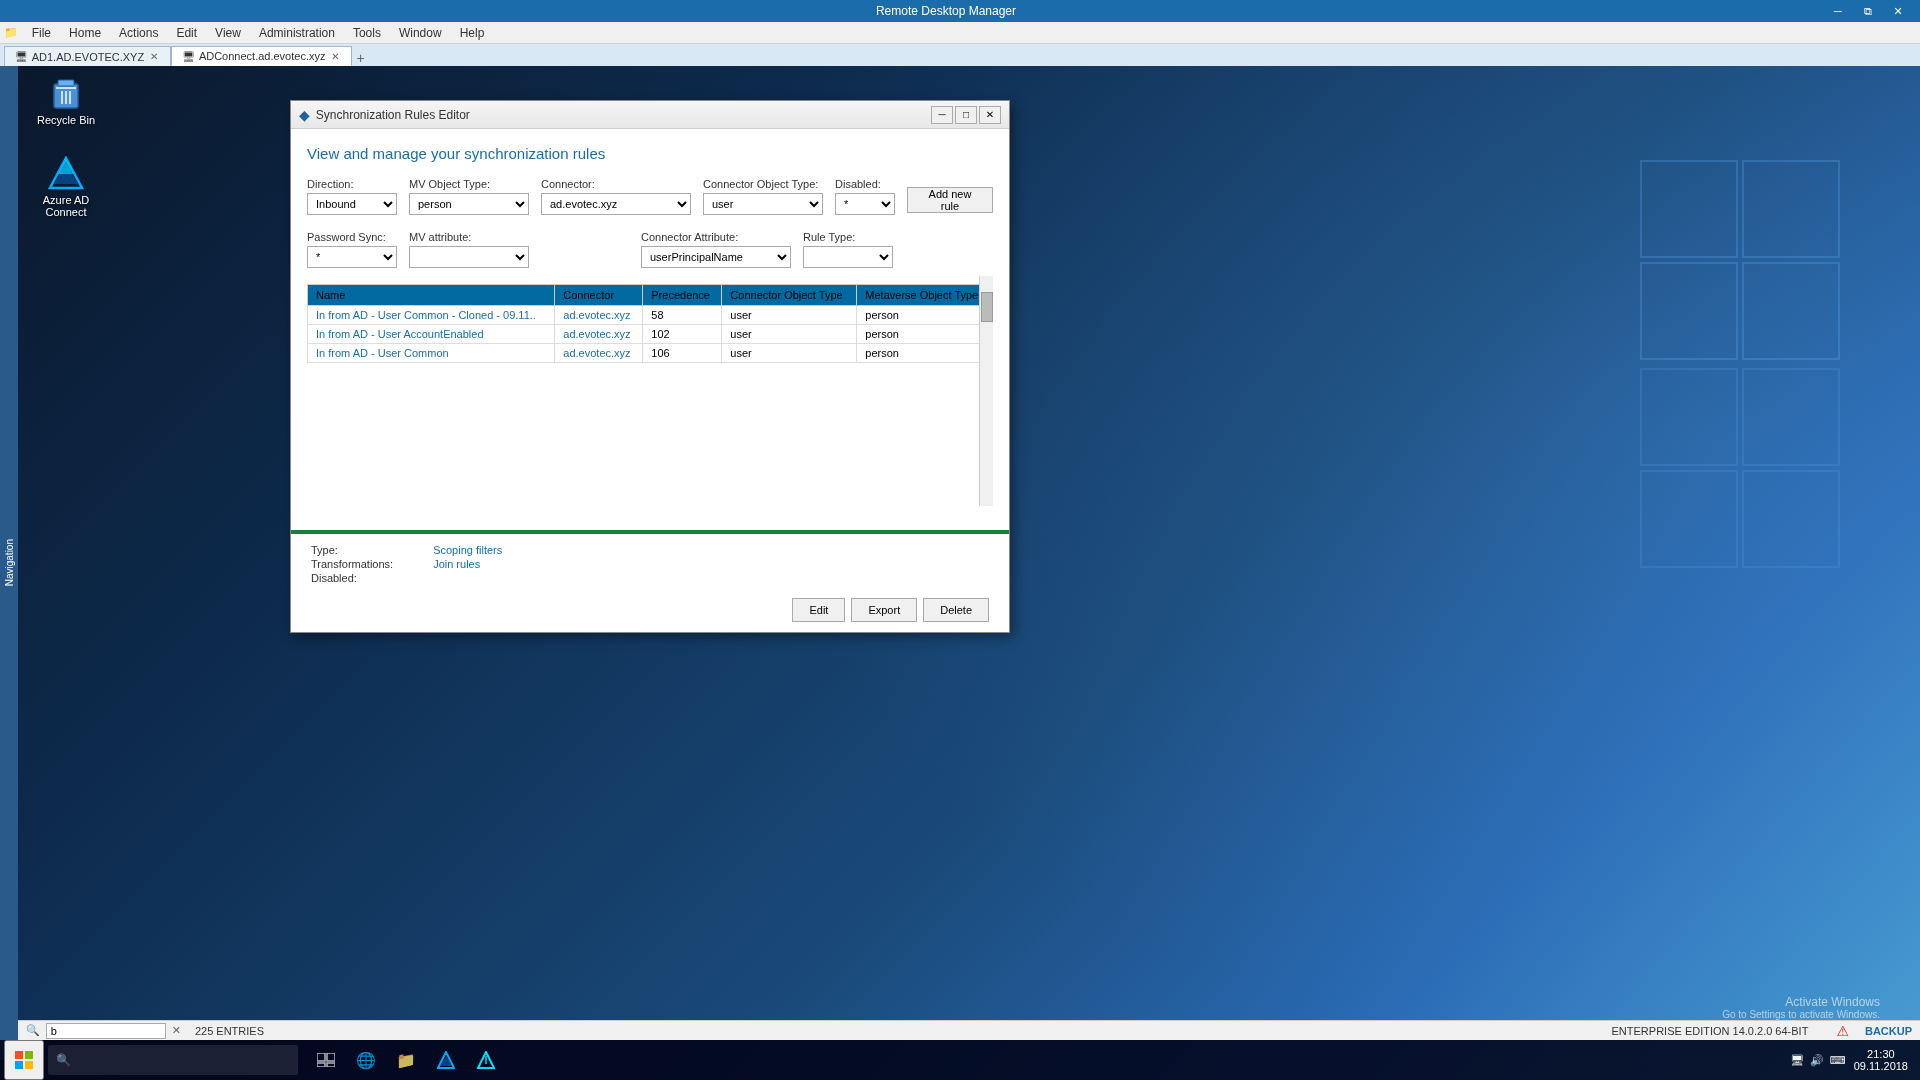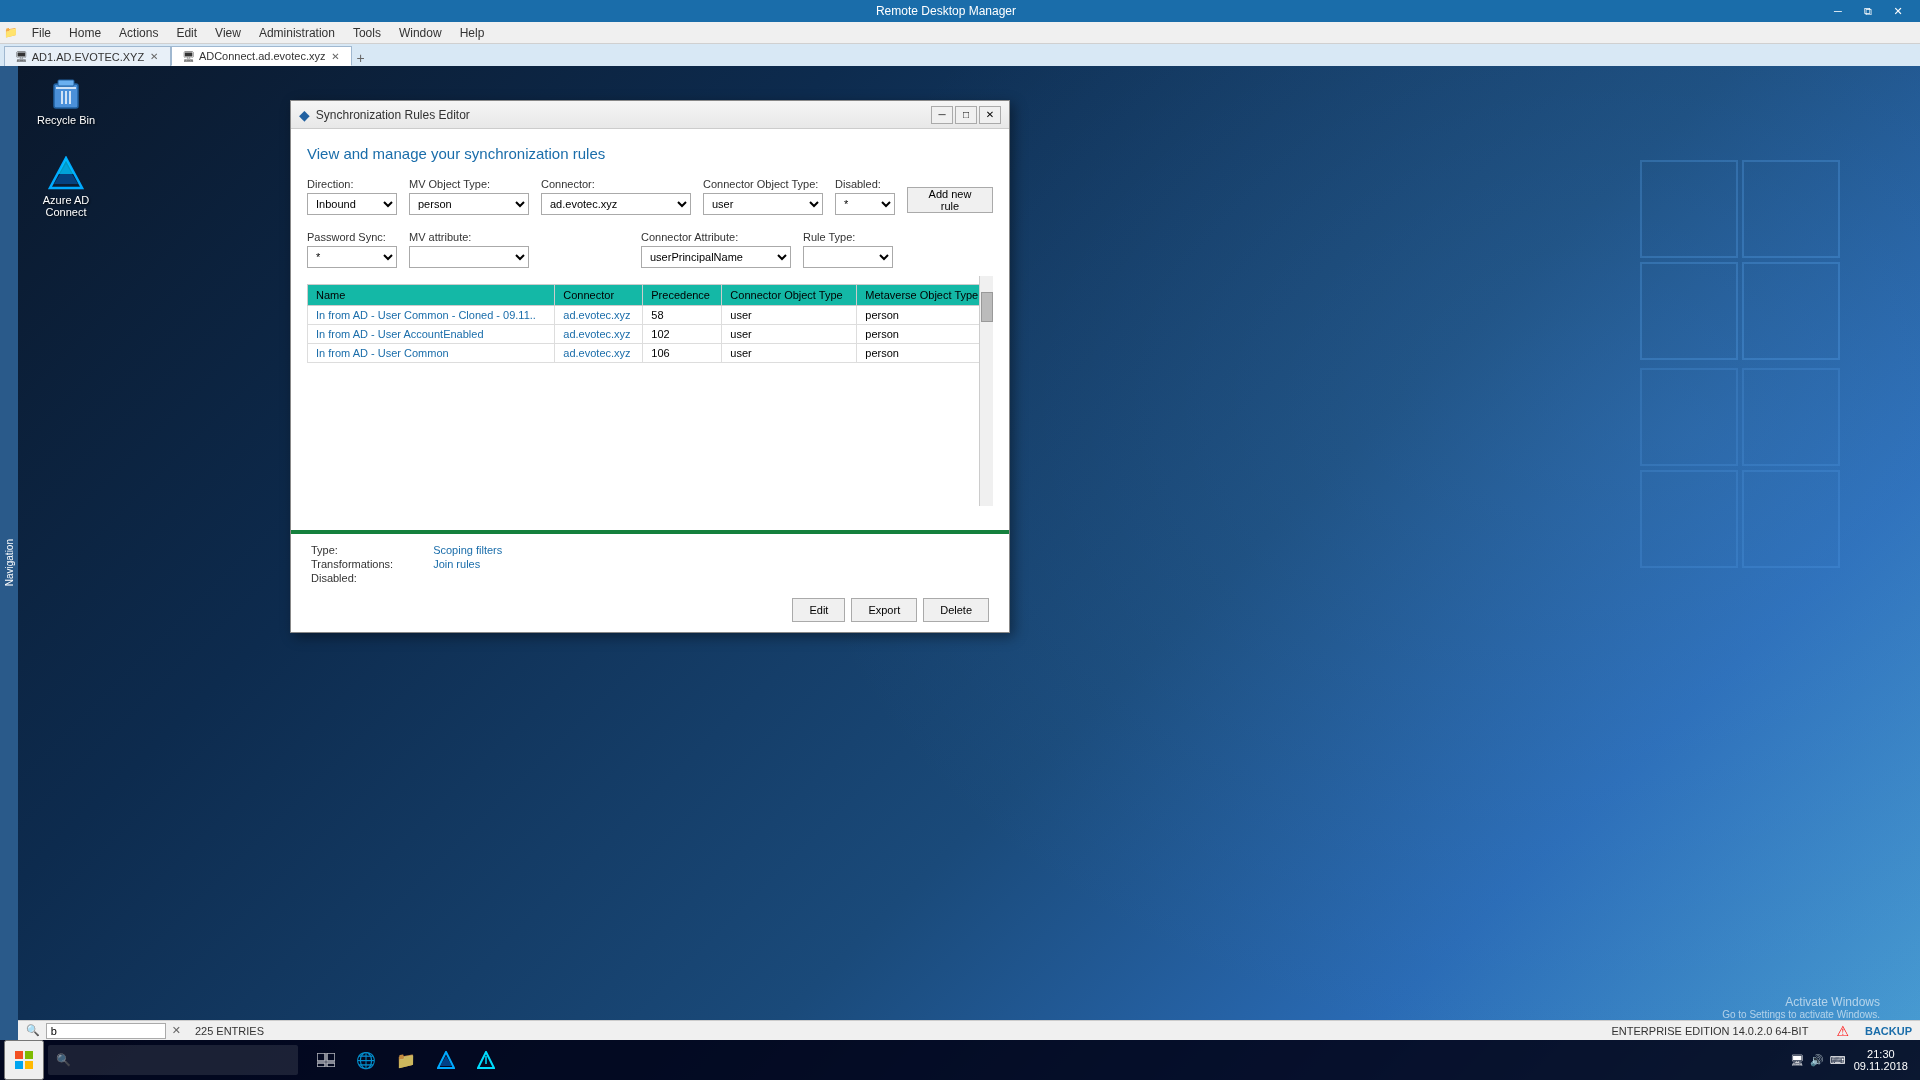--- a/index.html
+++ b/index.html
@@ -313,21 +313,21 @@
 
     
     .rules-table {
       width: 100%;
       border-collapse: collapse;
       font-size: 11px;
       border: 1px solid #ccc;
       margin-top: 8px;
     }
     .rules-table th {
-      background: #14b8a6;
+      background: #0369a1;
       border: 1px solid #ccc;
       padding: 4px 8px;
       text-align: left;
       font-weight: normal;
       font-size: 11px;
     }
     .rules-table td {
       border: 1px solid #ddd;
       padding: 3px 8px;
       font-size: 11px;

